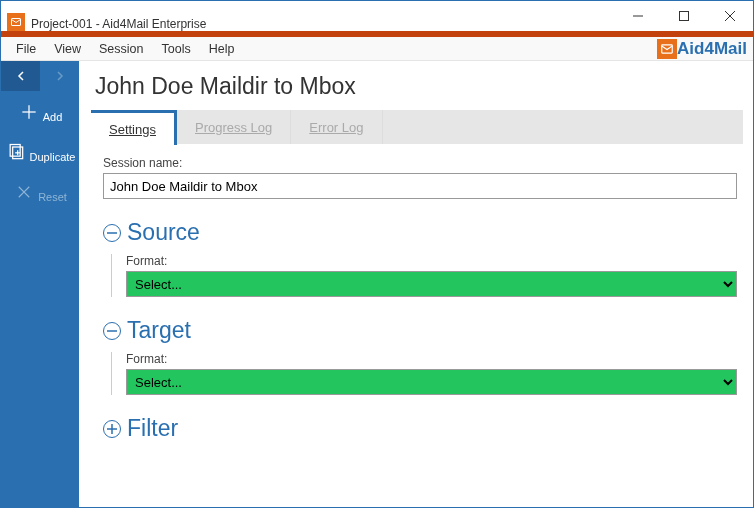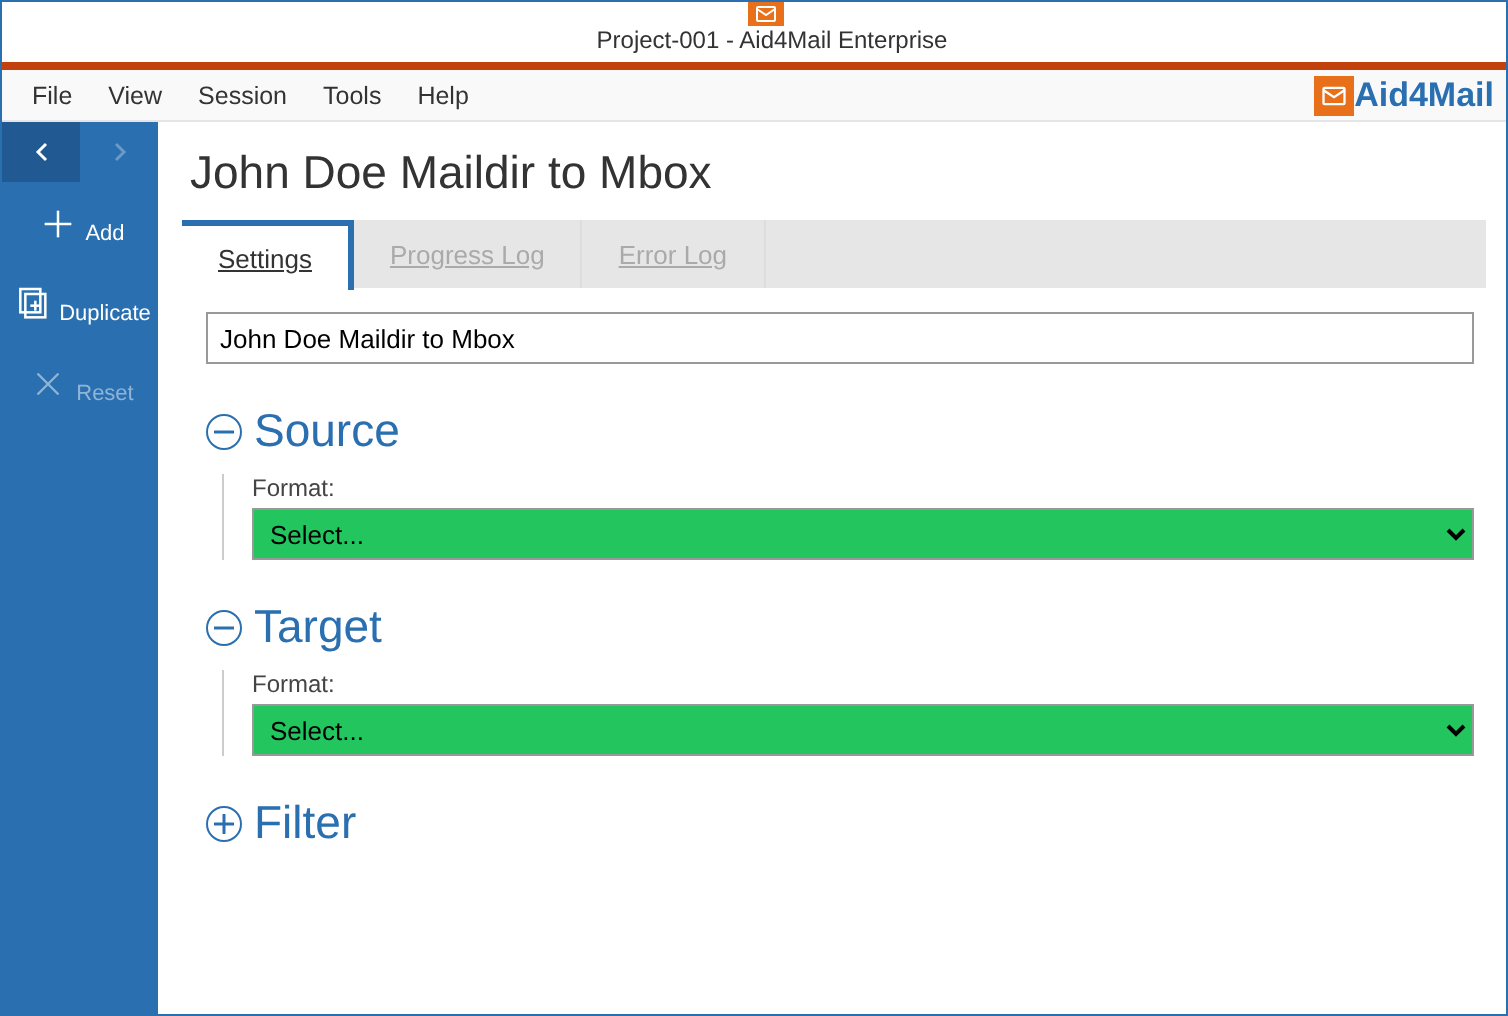--- a/index.html
+++ b/index.html
@@ -1,27 +1,27 @@
 <!DOCTYPE html>
 <html><head>
 <meta charset="utf-8">
 <style>
 * { box-sizing: border-box; margin: 0; padding: 0; font-family: "Segoe UI", Tahoma, sans-serif; }
 body { width: 754px; height: 508px; border: 1px solid #2a6fb0; background: #fff; overflow: hidden; display: flex; flex-direction: column; }
 
 
-.titlebar { height: 30px; background: #fff; display: flex; align-items: center; padding-left: 18px; flex-direction: column; }
+.titlebar { height: 30px; background: #fff; display: flex; align-items: flex-end; padding-left: 6px; }
 .titlebar .appicon { width: 18px; height: 18px; background: #e8701a; display: inline-flex; align-items: center; justify-content: center; margin-right: 6px; }
 .titlebar .appicon svg { width: 12px; height: 12px; }
 .titlebar .title { font-size: 12px; color: #333; flex: 1; }
 .titlebar .winbtn { width: 46px; height: 30px; display: inline-flex; align-items: center; justify-content: center; font-size: 14px; color: #333; }
 .titlebar .winbtn svg { width: 10px; height: 10px; }
 
 
-.menubar { height: 30px; background: #f9f9f9; border-top: 4px solid #c2410c; border-bottom: 1px solid #e5e5e5; display: flex; align-items: center; padding: 0 6px; }
+.menubar { height: 30px; background: #f9f9f9; border-top: 6px solid #c2410c; border-bottom: 1px solid #e5e5e5; display: flex; align-items: center; padding: 0 6px; }
 .menubar .menu { font-size: 12.5px; color: #333; padding: 4px 9px; }
 .menubar .brand { margin-left: auto; display: flex; align-items: center; gap: 0; font-size: 17px; font-weight: 600; color: #2a6fb0; }
 .menubar .brand .brandicon { width: 20px; height: 20px; background: #e8701a; display: inline-flex; align-items: center; justify-content: center; }
 .menubar .brand .brandicon svg { width: 14px; height: 14px; }
 
 
 .mainrow { flex: 1; display: flex; min-height: 0; }
 
 
 .sidebar { width: 78px; background: #2a6fb0; display: flex; flex-direction: column; align-items: stretch; color: #fff; }
@@ -152,20 +152,21 @@
   <div class="content">
     <div class="pagetitle">John Doe Maildir to Mbox</div>
 
     <div class="tabs">
       <div class="tab active">Settings</div>
       <div class="tab disabled">Progress Log</div>
       <div class="tab disabled">Error Log</div>
     </div>
 
     <div class="formarea">
+      <div class="fieldlabel">Session name:</div>
       <input class="text" type="text" value="John Doe Maildir to Mbox" style="">
 
       
       <div class="section">
         <div class="sectionHead">
           <span class="togg">
             <svg width="10" height="2" viewBox="0 0 10 2">
                 <line x1="0" y1="1" x2="10" y2="1" stroke="#2a6fb0" stroke-width="1.5"></line>
               </svg>
           </span>

